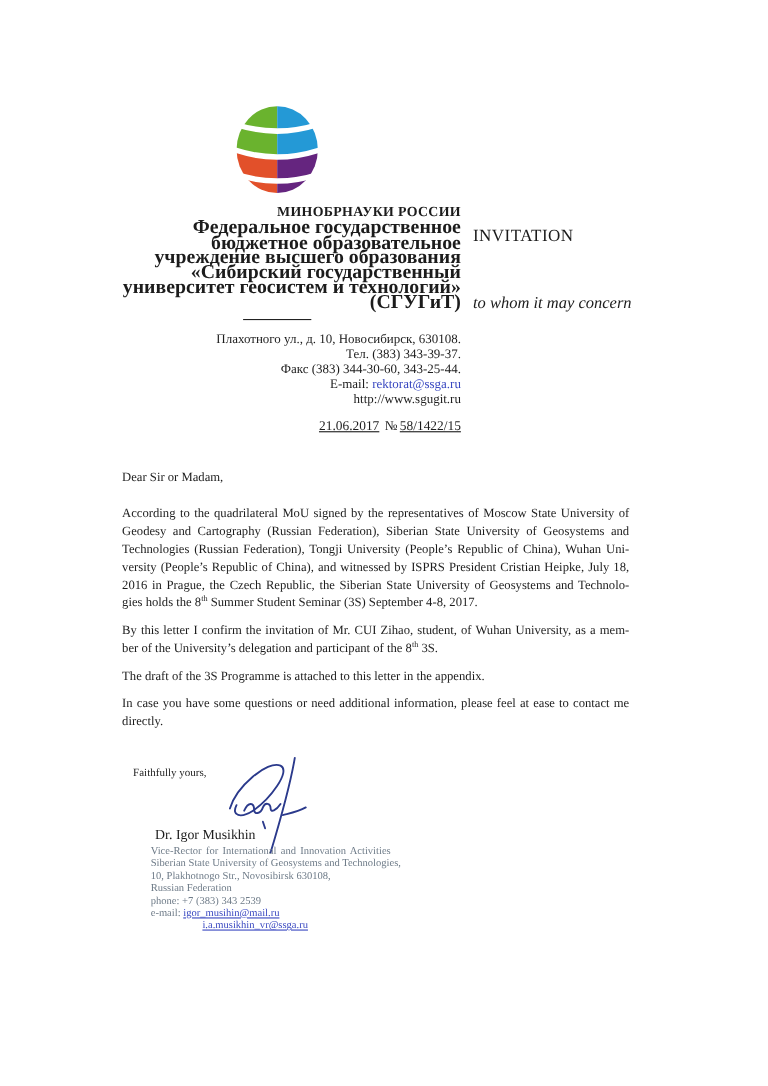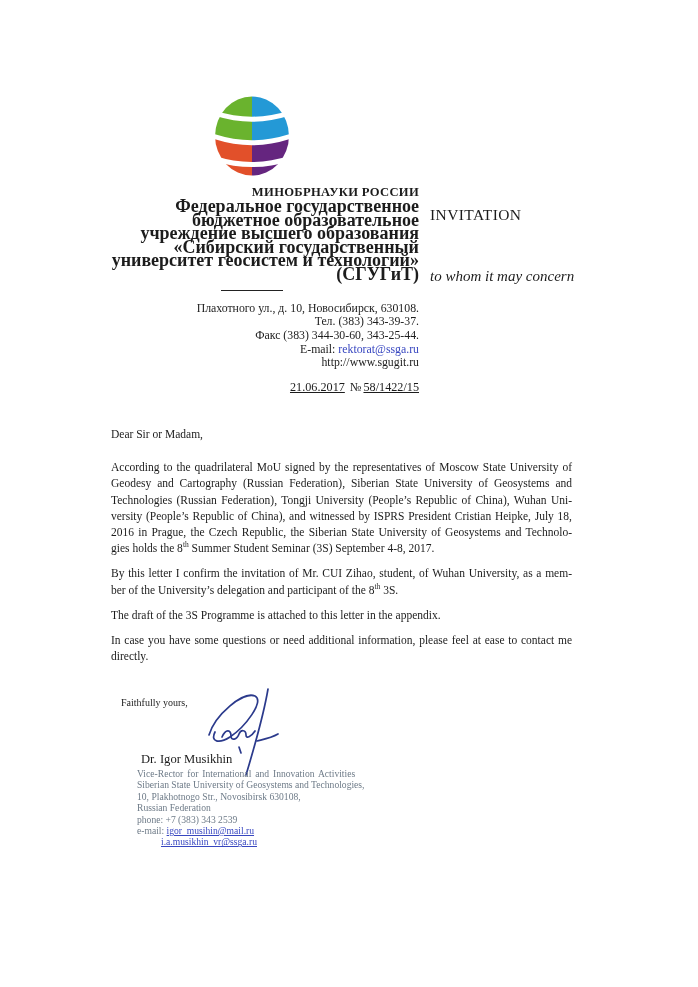--- a/index.html
+++ b/index.html
@@ -39,21 +39,21 @@
 
   
   .vale { position: absolute; left: 121px; top: 697px; font-size: 10px; }
   .signature-svg { position: absolute; left: 201px; top: 685px; width: 90px; height: 94px; }
   .signatory { position: absolute; left: 121px; top: 752px; font-size: 12.6px; margin-left: 20px; }
   .footer { position: absolute; left: 137px; top: 768px; width: 252px;
             font-size: 9.6px; line-height: 11.4px; color: #6e7b88;
             font-family: "Liberation Serif", "DejaVu Serif", serif; }
   .footer .wide { word-spacing: 1.5px; }
   .footer a { color: #3847c0; text-decoration: underline; }
-  .footer .indent { margin-left: 24px; }
+  .footer .indent { margin-left: 47px; }
 </style>
 </head>
 <body>
 
 <div class="page">
 
   <div class="left-col">
 
     <svg class="logo" viewBox="0 0 100 100" aria-hidden="true">
       <defs>

